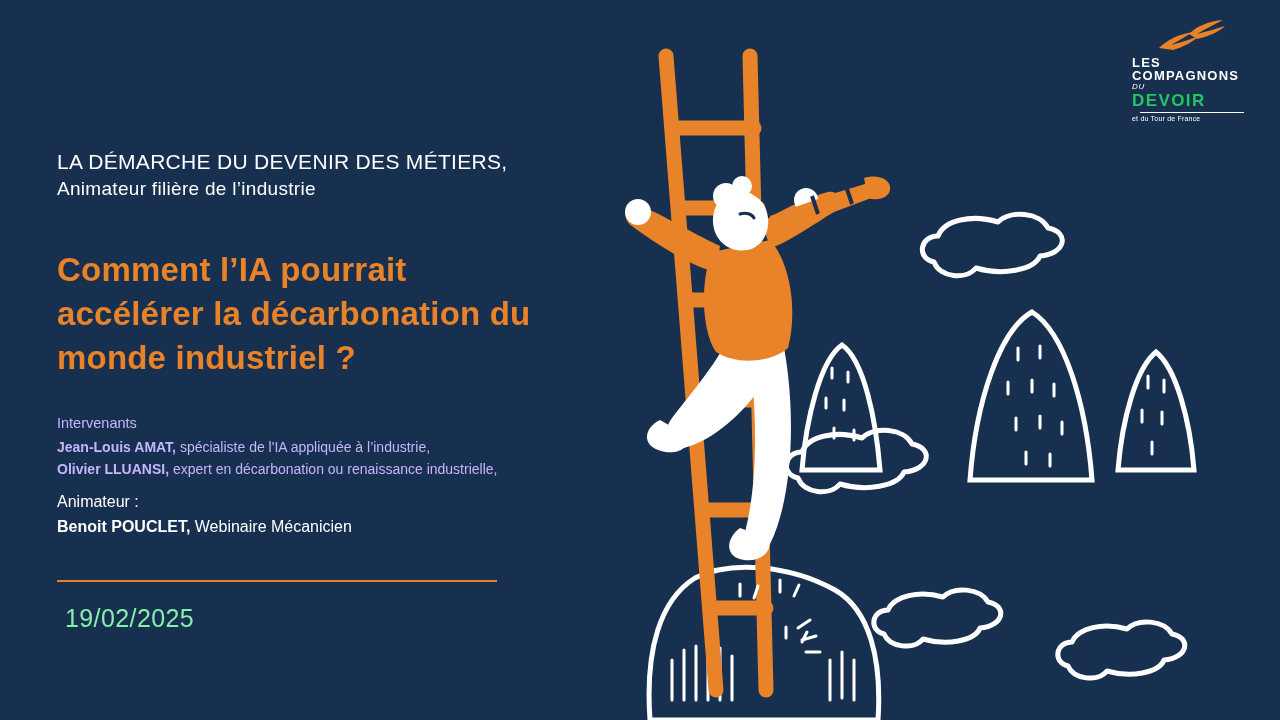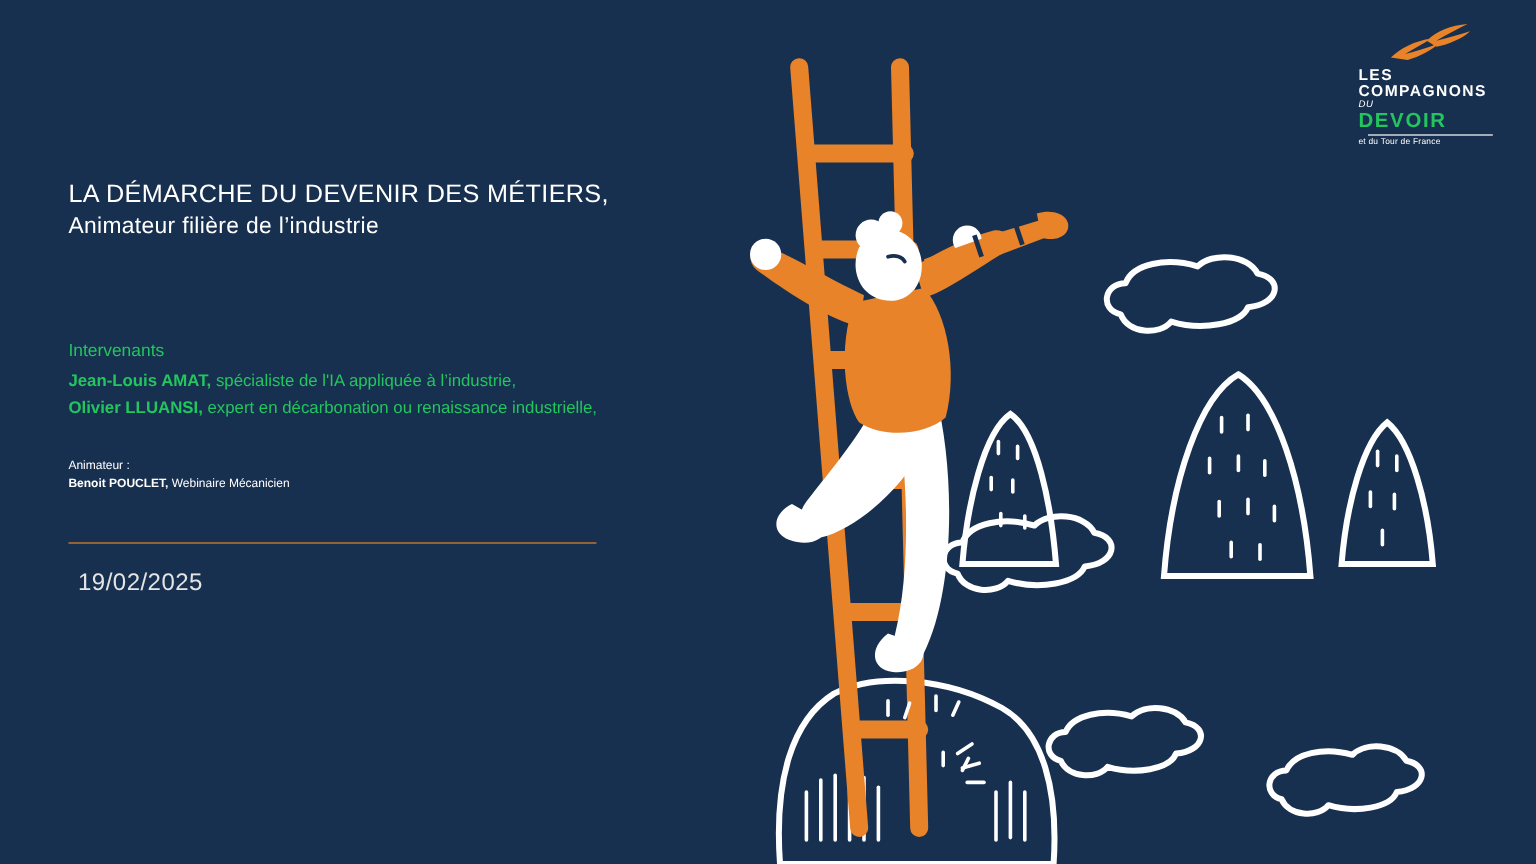--- a/index.html
+++ b/index.html
@@ -87,47 +87,47 @@
   }
   .headline {
     margin-top: 46px;
     color: #e8832a;
     font-size: 33px;
     font-weight: bold;
     line-height: 1.33;
     letter-spacing: .2px;
   }
   .speakers {
-    margin-top: 80px;
+    margin-top: 32px;
     font-size: 14px;
     line-height: 1.55;
-    color: #22c55e;
+    color: #c4b5fd;
   }
   .speakers .head {
     font-size: 14.5px;
     margin-bottom: 3px;
   }
   .speakers b {
     font-weight: bold;
   }
   .host {
-    margin-top: 30px;
-    font-size: 10px;
+    margin-top: 10px;
+    font-size: 16px;
     line-height: 1.55;
   }
   .rule {
     width: 440px;
     height: 1.5px;
     background: #e8832a;
     margin-top: 40px;
   }
   .date {
     margin-top: 22px;
-    font-size: 20px;
-    color: #e5e5e5;
+    font-size: 25px;
+    color: #86efac;
     letter-spacing: .4px;
     padding-left: 8px;
   }
 
   
   .illustration {
     position: absolute;
     right: 0;
     top: 0;
     width: 660px;
@@ -151,20 +151,25 @@
     <div class="logo-l4">et du Tour de France</div>
   </div>
 
   <div class="text-col">
 
     <div class="kicker">
       <span>LA DÉMARCHE DU DEVENIR DES MÉTIERS,</span>
       <span class="sub">Animateur filière de l’industrie</span>
     </div>
 
+    <div class="headline">
+      <div>Comment l’IA pourrait</div>
+      <div>accélérer la décarbonation du</div>
+      <div>monde industriel ?</div>
+    </div>
 
     <div class="speakers">
       <div class="head">Intervenants</div>
       <div>
         <b>Jean-Louis AMAT,</b><span> spécialiste de l'IA appliquée à l’industrie,</span>
       </div>
       <div>
         <b>Olivier LLUANSI,</b><span> expert en décarbonation ou renaissance industrielle,</span>
       </div>
     </div>

